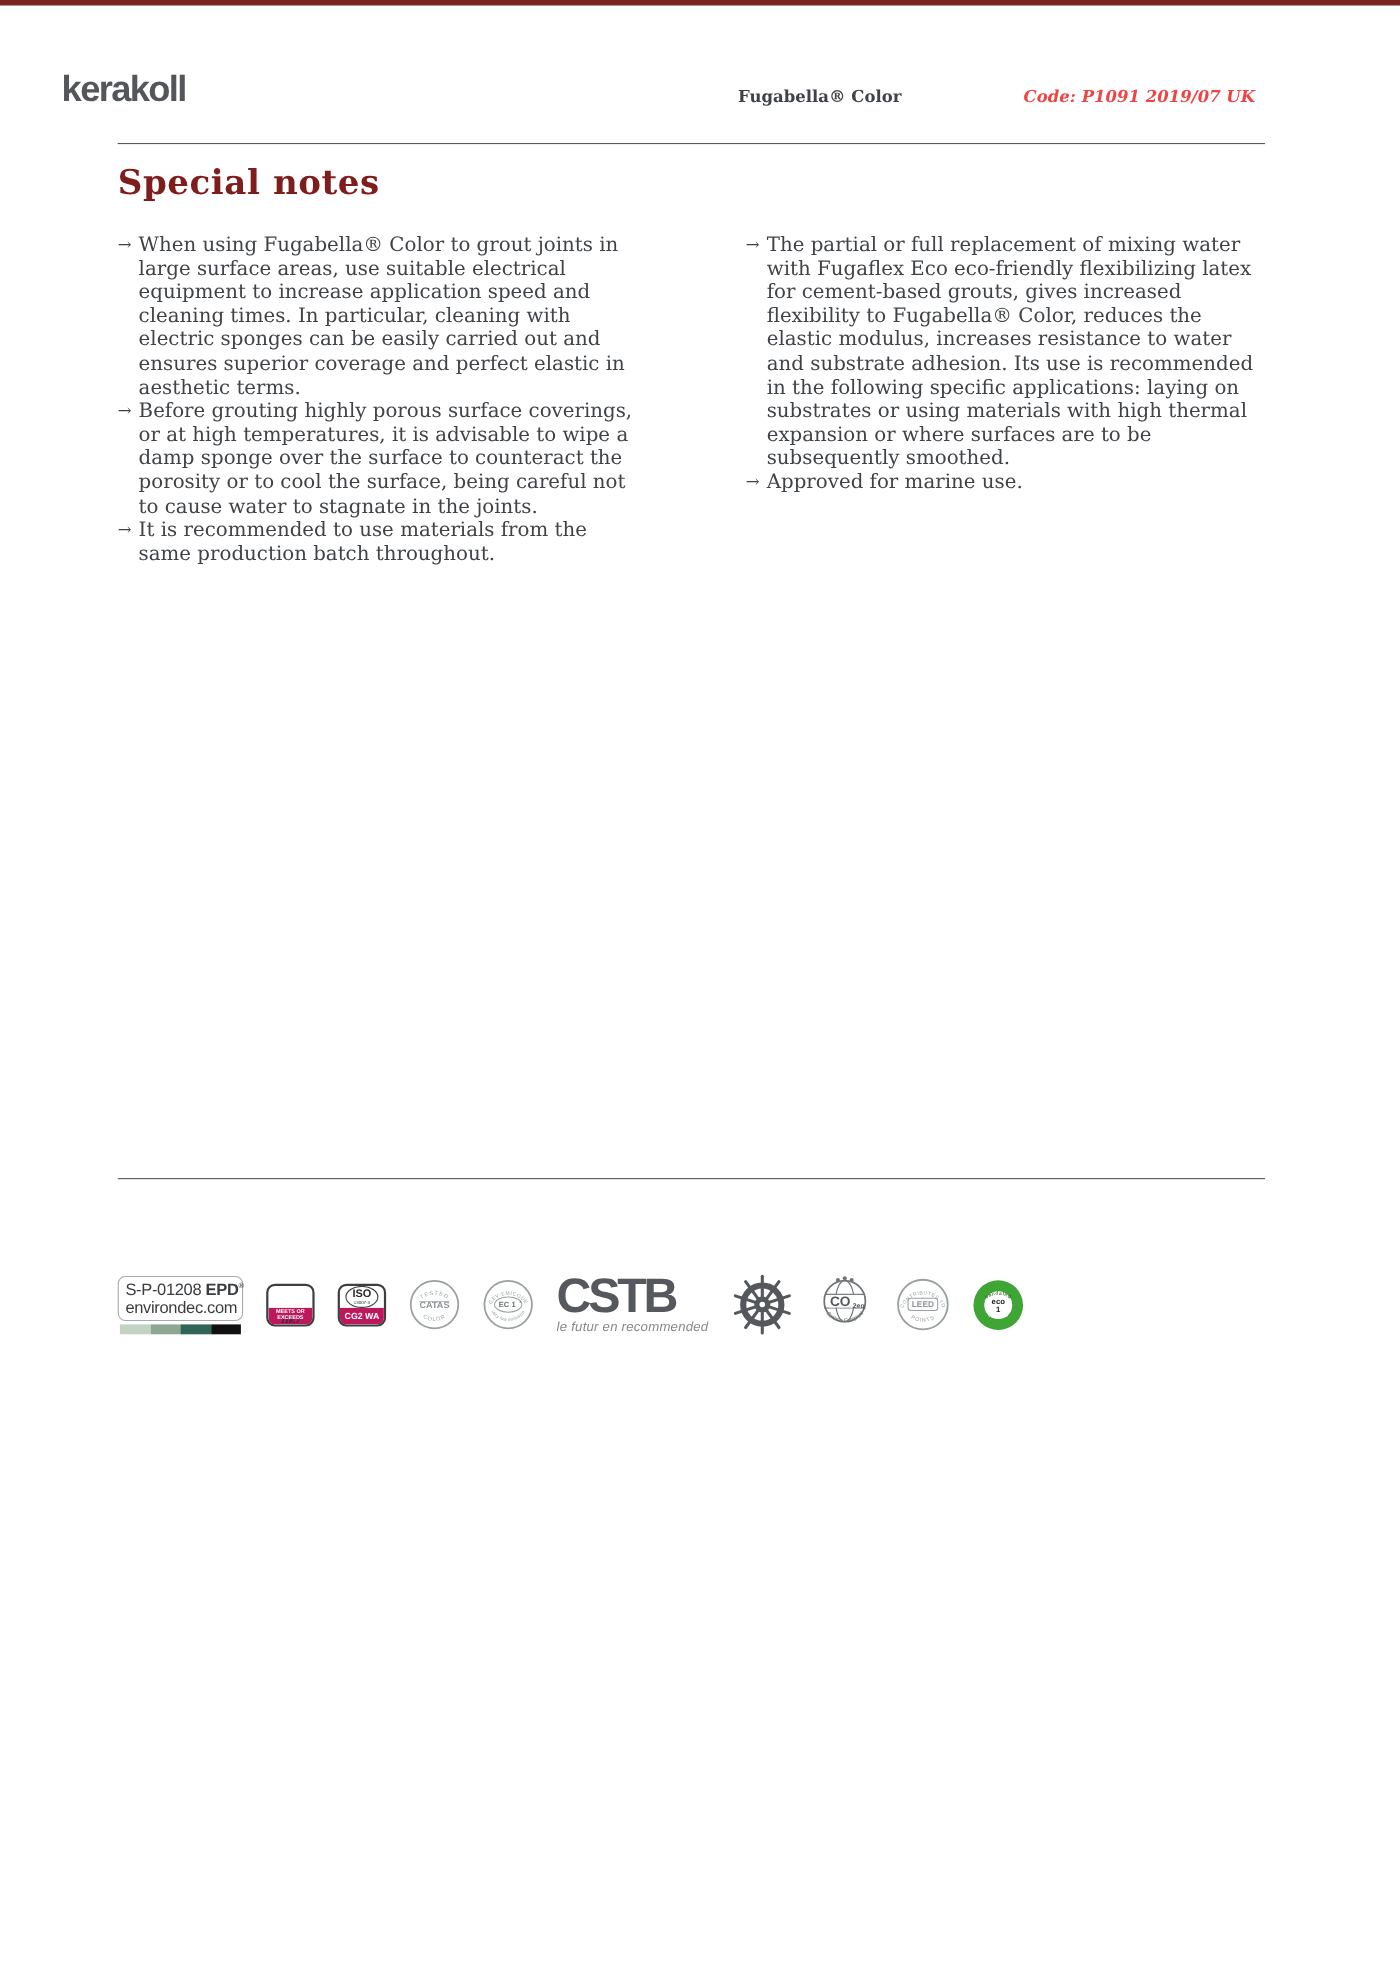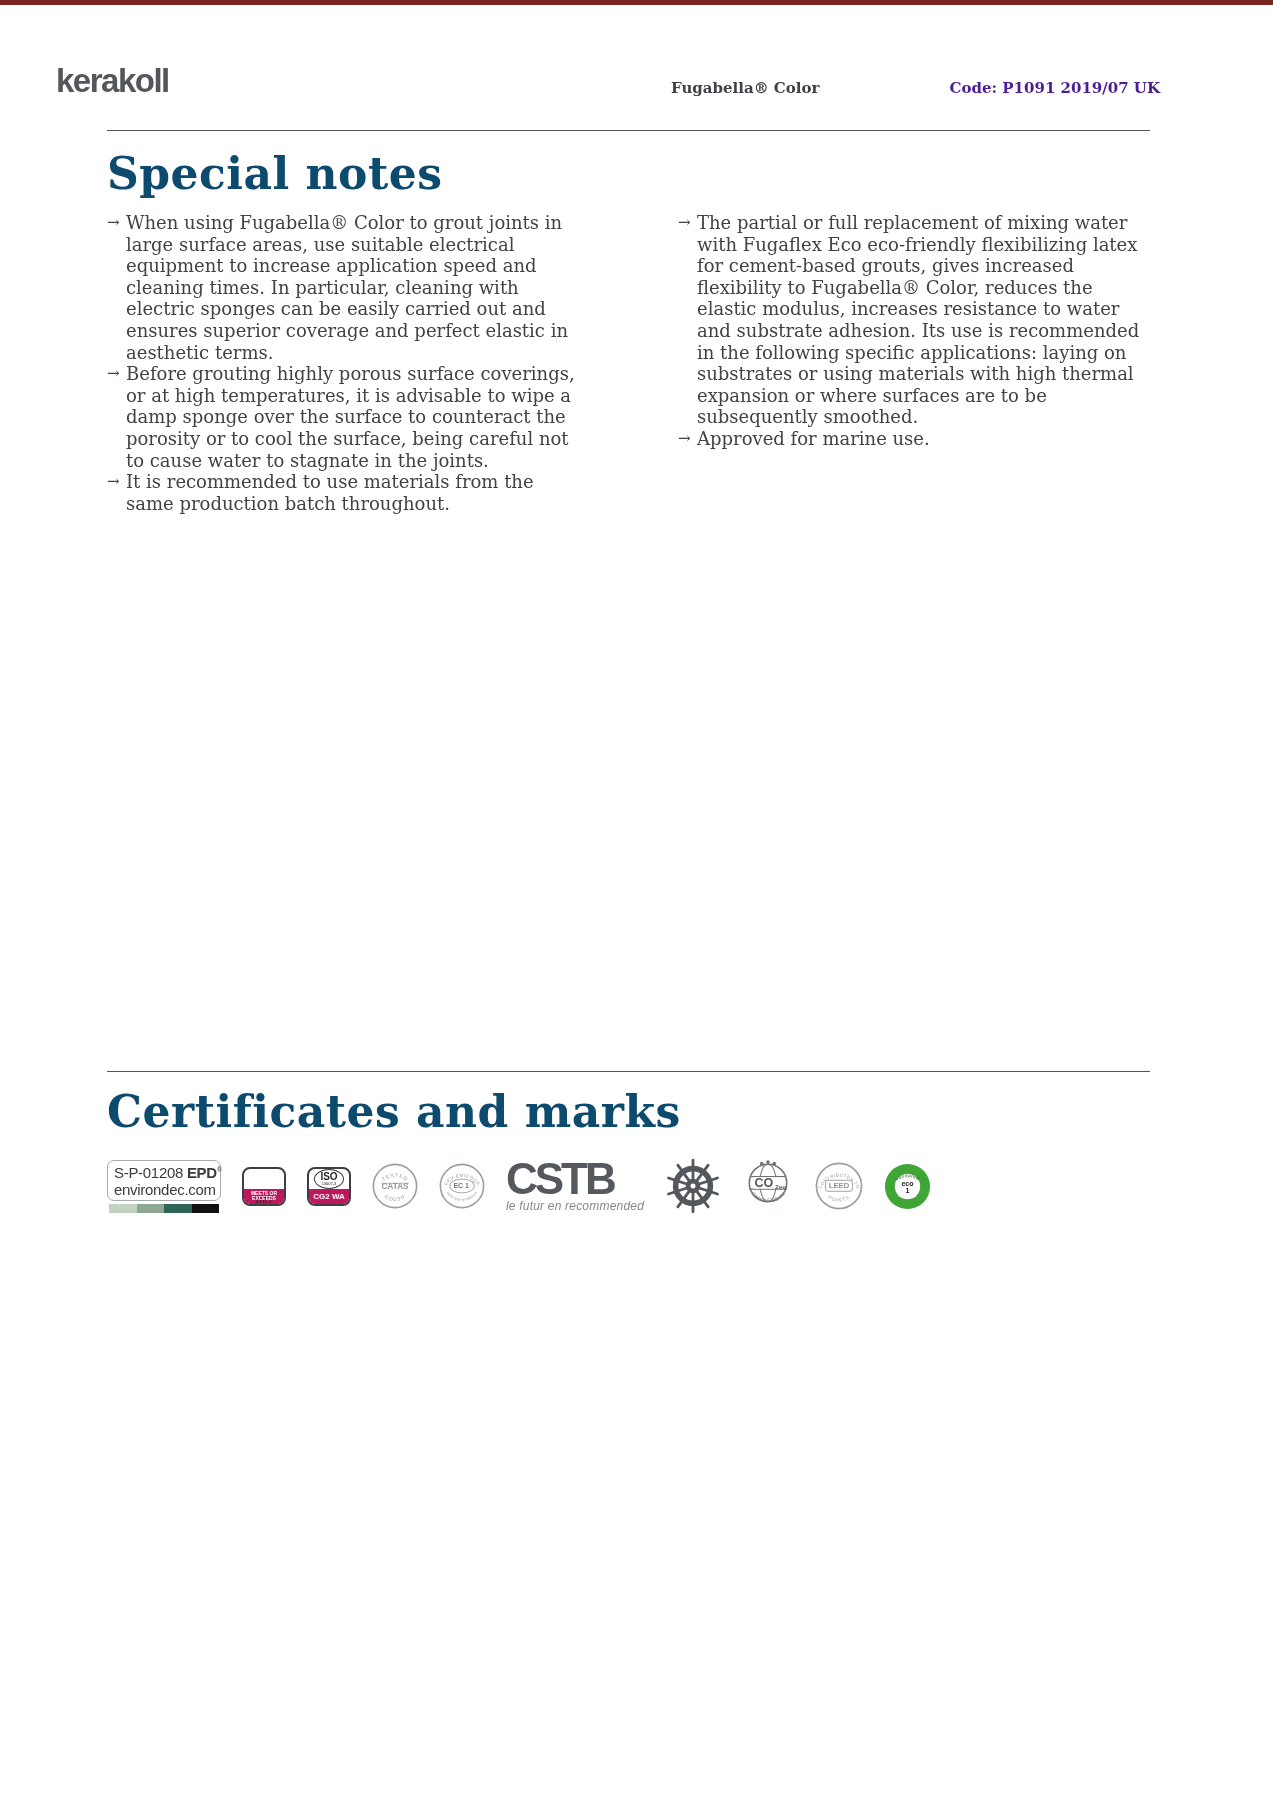--- a/index.html
+++ b/index.html
@@ -4,26 +4,26 @@
 <style>
   html,body{margin:0;padding:0;background:#ffffff;}
   .page{position:relative;width:1273px;height:1800px;background:#ffffff;overflow:hidden;
         font-family:"DejaVu Serif", serif;color:#3f4347;}
   .top-strip{position:absolute;top:0;left:0;width:100%;height:5px;background:#7a2421;}
 
   
   .brand{position:absolute;left:56px;top:62px;font-family:"Liberation Sans",sans-serif;
          font-weight:bold;font-size:33px;letter-spacing:-1.5px;color:#53565a;text-align:center;}
   .product{position:absolute;left:671px;top:79px;font-size:15px;font-weight:bold;color:#3f4347;}
-  .code{position:absolute;right:113px;top:79px;font-size:15px;font-weight:bold;color:#4c1d95;}
+  .code{position:absolute;right:132px;top:79px;font-size:15px;font-weight:bold;color:#ef4444;font-style:italic;}
   .rule{position:absolute;left:107px;width:1043px;height:0;border-top:1.6px solid #53565a;}
   .rule-1{top:130px;}
   .rule-2{top:1071px;}
 
-  h1{margin:0;font-size:44px;font-weight:bold;color:#0c4a6e;letter-spacing:.5px;}
+  h1{margin:0;font-size:31px;font-weight:bold;color:#7f1d1d;letter-spacing:.5px;}
   .h-special{position:absolute;left:107px;top:148px;}
   .h-certs{position:absolute;left:107px;top:1086px;}
 
   
   .columns{position:absolute;left:107px;top:212px;width:1043px;display:flex;justify-content:space-between;}
   .col{width:472px;}
   .bullet{display:flex;font-size:18px;line-height:21.6px;}
   .arrow{flex:0 0 19px;font-size:15px;line-height:21.6px;}
   .btxt{flex:1;}
 
@@ -96,21 +96,20 @@
         <span class="btxt">The partial or full replacement of mixing water with Fugaflex Eco eco-friendly flexibilizing latex for cement-based grouts, gives increased flexibility to Fugabella® Color, reduces the elastic modulus, increases resistance to water and substrate adhesion. Its use is recommended in the following specific applications: laying on substrates or using materials with high thermal expansion or where surfaces are to be subsequently smoothed.</span>
       </div>
       <div class="bullet">
         <span class="arrow">→</span>
         <span class="btxt">Approved for marine use.</span>
       </div>
     </div>
   </div>
 
   <div class="rule rule-2"></div>
-  <h1 class="h-certs">Certificates and marks</h1>
 
   <div class="logos">
 
     <div class="cert epd">
       <div class="epd-box">
         <div class="epd-l1">
           <span>S-P-01208</span>
           <span class="epd-brand">EPD</span><sup class="epd-reg">®</sup>
         </div>
         <div class="epd-l2">environdec.com</div>

